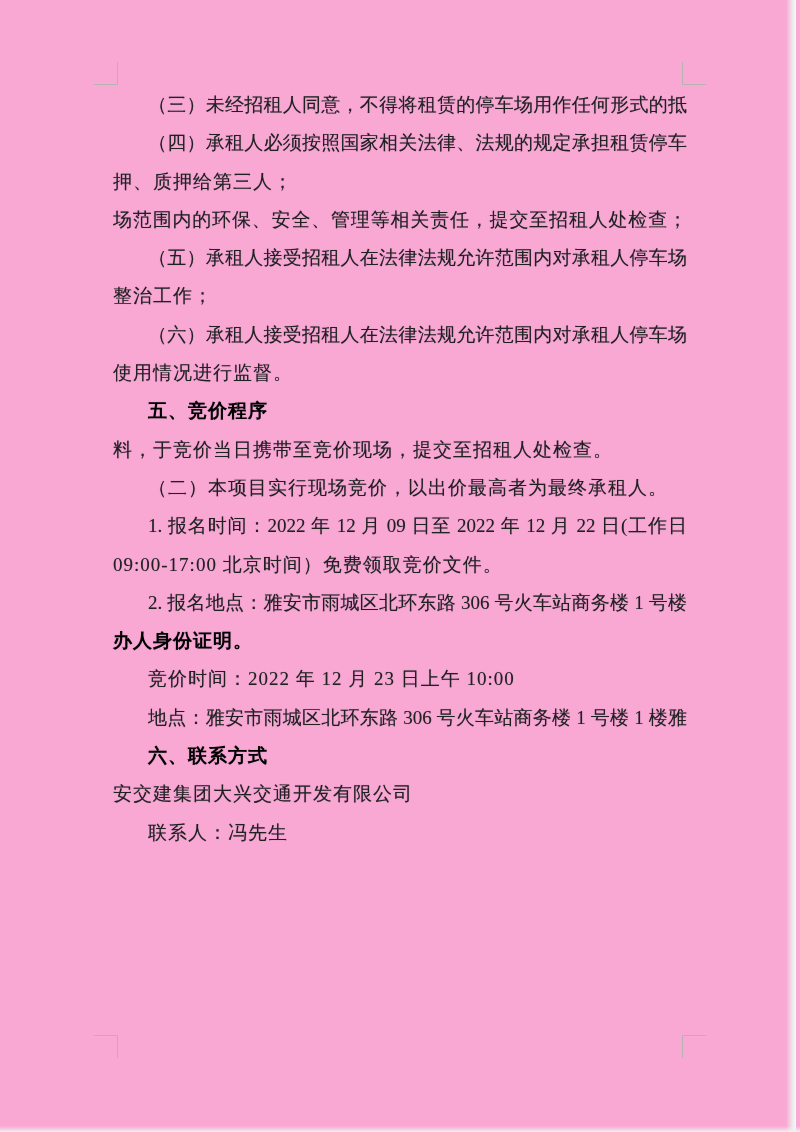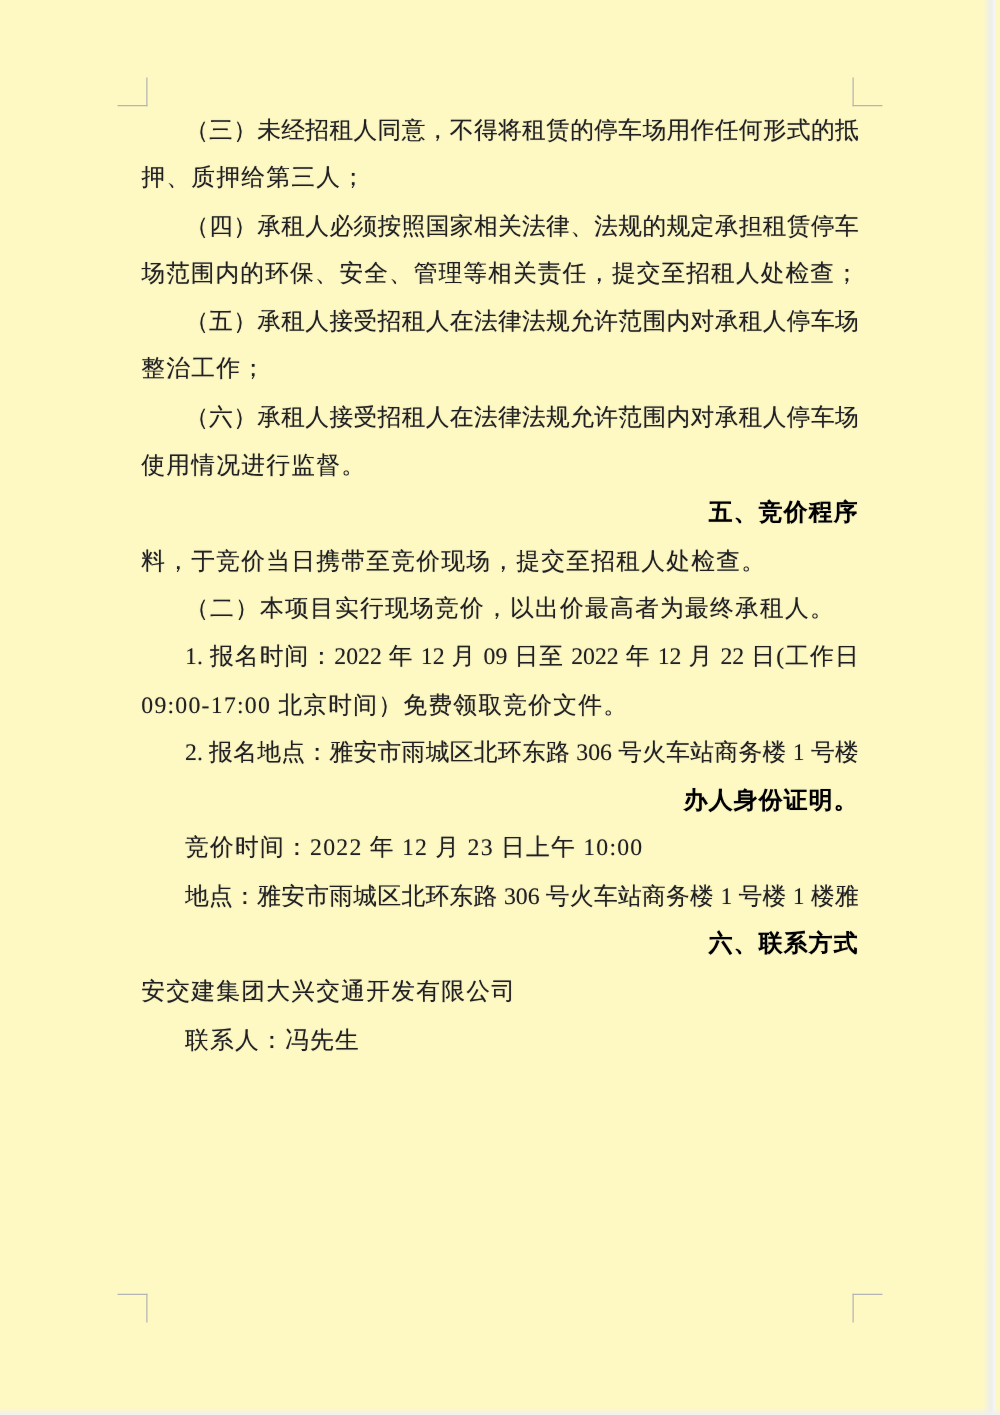--- a/index.html
+++ b/index.html
@@ -12,21 +12,21 @@
     position: relative;
     background: #ffffff;
     overflow: hidden;
     font-family: "Liberation Serif", "DejaVu Serif", serif;
   }
   .page {
     position: absolute;
     left: 0; top: 0;
     width: 800px;
     height: 1132px;
-    background: #fef9c3;
+    background: #f9a8d4;
   }
   .page-edge-right {
     position: absolute;
     left: 786px; top: 0;
     width: 10px; height: 1132px;
     background: linear-gradient(to right, rgba(255,255,255,0), #ededed 70%, #f7f7f7);
   }
   .page-edge-bottom {
     position: absolute;
     left: 0; top: 1126px;
@@ -66,40 +66,39 @@
     text-align-last: justify;
     text-justify: inter-character;
     overflow: hidden;
   }
   .line.indent {
     text-indent: 35px;
   }
   .line.bold {
     font-weight: bold;
     color: #000000;
-    text-align: right;
   }
   :root {
     --text-color: #212121;
     --crop-color: #b4b4b4;
   }
 </style>
 </head>
 <body style="background: rgb(255, 255, 255);">
 
 <div class="page">
   <div class="crop tl"></div>
   <div class="crop tr"></div>
   <div class="crop bl"></div>
   <div class="crop br"></div>
 
   <div class="doc-body">
       <div class="line indent justify">（三）未经招租人同意，不得将租赁的停车场用作任何形式的抵</div>
+      <div class="line indent justify">（四）承租人必须按照国家相关法律、法规的规定承担租赁停车</div>
       <div class="line">押、质押给第三人；</div>
-      <div class="line indent justify">（四）承租人必须按照国家相关法律、法规的规定承担租赁停车</div>
       <div class="line justify">场范围内的环保、安全、管理等相关责任，提交至招租人处检查；</div>
       <div class="line indent justify">（五）承租人接受招租人在法律法规允许范围内对承租人停车场</div>
       <div class="line">整治工作；</div>
       <div class="line indent justify">（六）承租人接受招租人在法律法规允许范围内对承租人停车场</div>
       <div class="line">使用情况进行监督。</div>
       <div class="line indent bold">五、竞价程序</div>
       <div class="line">料，于竞价当日携带至竞价现场，提交至招租人处检查。</div>
       <div class="line indent">（二）本项目实行现场竞价，以出价最高者为最终承租人。</div>
       <div class="line indent justify">1. 报名时间：2022 年 12 月 09 日至 2022 年 12 月 22 日(工作日</div>
       <div class="line">09:00-17:00 北京时间）免费领取竞价文件。</div>

